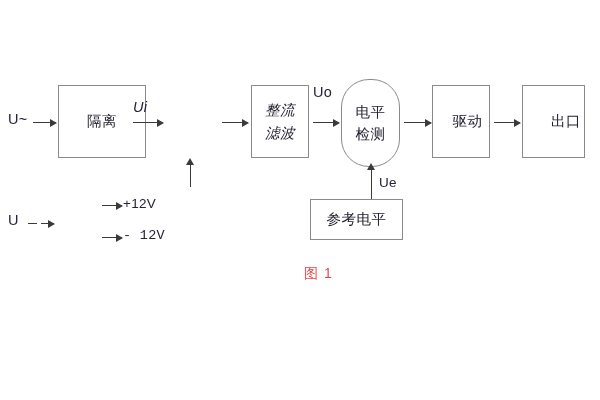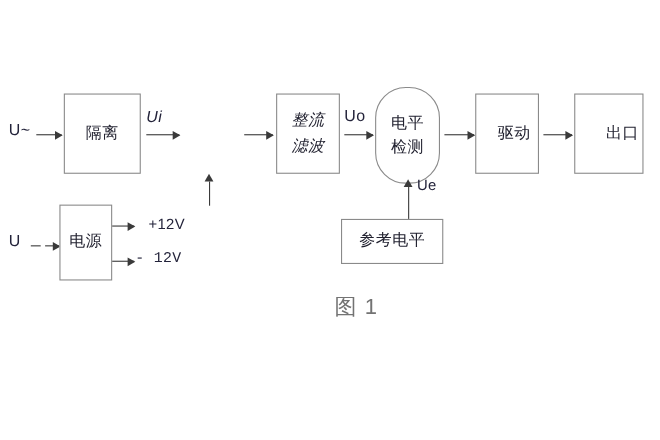--- a/index.html
+++ b/index.html
@@ -42,22 +42,22 @@
     font-size: 14.5px;
     color: #23233a;
     white-space: nowrap;
     letter-spacing: 0.3px;
   }
   .label-small {
     font-size: 13.5px;
   }
   .caption {
     position: absolute;
-    font-size: 20px;
-    color: #737373;
+    font-size: 14px;
+    color: #ef4444;
     white-space: nowrap;
     letter-spacing: 1px;
   }
   
   .arrow-h {
     position: absolute;
     height: 0;
     border-top: 1.4px solid #3a3a3a;
   }
   .arrow-h::after {
@@ -95,36 +95,36 @@
   }
 </style>
 </head>
 <body>
 
 <div id="diagram">
 
   <div class="label" style="left:8px; top:111px;">U~</div>
   <div class="arrow-h" style="left:33px; top:122px; width:23px;"></div>
 
-  <div class="box" style="left:58px; top:85px; width:70px; height:73px;">
+  <div class="box" style="left:58px; top:85px; width:88px; height:73px;">
     <span class="line">隔离</span>
   </div>
 
   <div class="label" style="left:133px; top:99px;font-style:italic;">Ui</div>
   <div class="arrow-h" style="left:133px; top:122px; width:30px;"></div>
 
 
   <div class="arrow-h" style="left:222px; top:122px; width:26px;"></div>
 
   <div class="box" style="left:251px; top:85px; width:58px; height:73px;font-style:italic;">
     <span class="line">整流</span>
     <span class="line">滤波</span>
   </div>
 
-  <div class="label" style="left:313px; top:98px;">Uo</div>
+  <div class="label" style="left:313px; top:84px;">Uo</div>
   <div class="arrow-h" style="left:313px; top:122px; width:26px;"></div>
 
   <div class="box" style="left:341px; top:79px; width:59px; height:88px;border-radius:28px;">
     <span class="line">电平</span>
     <span class="line">检测</span>
   </div>
 
   <div class="arrow-h" style="left:404px; top:122px; width:27px;"></div>
 
   <div class="box" style="left:432px; top:85px; width:58px; height:73px;padding-left:13px;">
@@ -134,35 +134,32 @@
   <div class="arrow-h" style="left:494px; top:122px; width:26px;"></div>
 
   <div class="box" style="left:522px; top:85px; width:63px; height:73px;padding-left:25px;">
     <span class="line">出口</span>
   </div>
 
   <div class="label" style="left:8px; top:212px;">U</div>
   <div class="dash-seg" style="left:28px; top:223px; width:9px;"></div>
   <div class="arrow-h" style="left:41px; top:223px; width:13px;"></div>
 
-  <div class="box" style="left:54px; top:186px; width:48px; height:69px;">
-    <span class="line">电源</span>
-  </div>
 
   <div class="arrow-h" style="left:102px; top:205px; width:20px;"></div>
-  <div class="label label-small" style="left:123px; top:196px;margin-left:12px;">+12V</div>
+  <div class="label label-small" style="left:123px; top:196px;">+12V</div>
 
   <div class="arrow-h" style="left:102px; top:237px; width:20px;"></div>
   <div class="label label-small" style="left:123px; top:228px;font-family:Liberation Mono, monospace;">- 12V</div>
 
 
   <div class="arrow-v" style="left:190px; top:165px; height:22px;"></div>
 
   <div class="box" style="left:310px; top:199px; width:93px; height:41px;">
     <span class="line">参考电平</span>
   </div>
 
   <div class="arrow-v" style="left:371px; top:170px; height:29px;"></div>
-  <div class="label label-small" style="left:379px; top:161px;text-align:center;">Ue</div>
+  <div class="label label-small" style="left:379px; top:175px;text-align:center;">Ue</div>
 
   <div class="caption" style="left:304px; top:265px;">图 1</div>
 
 </div>
 
 </body></html>

